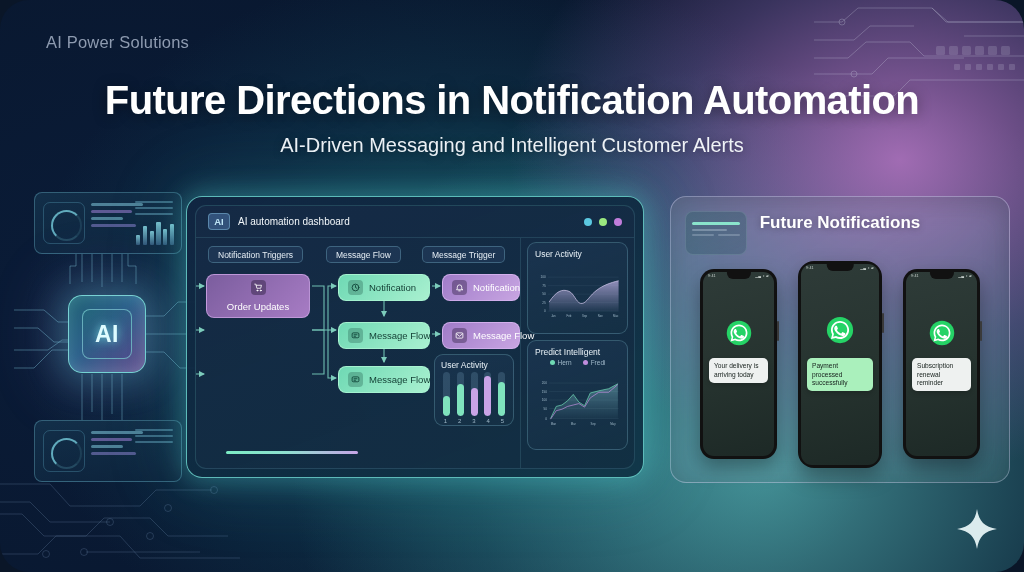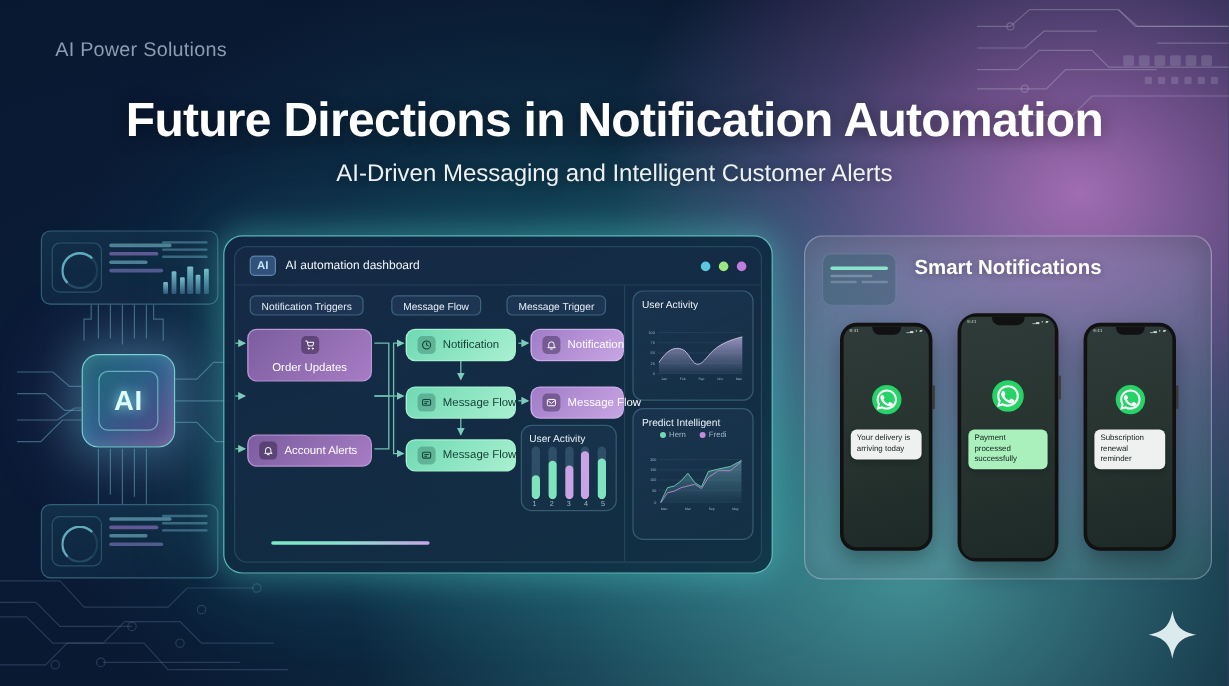--- a/index.html
+++ b/index.html
@@ -10,20 +10,21 @@
     position:relative;
   }
   #stage {
     position:absolute; inset:0; width:1024px; height:572px; overflow:hidden;
     background:
       radial-gradient(ellipse 520px 420px at 900px 160px, rgba(186,120,200,0.85) 0%, rgba(150,110,190,0.35) 45%, rgba(40,70,110,0) 75%),
       radial-gradient(ellipse 600px 520px at 760px 470px, rgba(86,182,182,0.75) 0%, rgba(60,150,155,0.30) 48%, rgba(20,50,80,0) 78%),
       radial-gradient(ellipse 560px 460px at 470px 330px, rgba(28,110,118,0.75) 0%, rgba(20,75,95,0.35) 50%, rgba(12,35,62,0) 80%),
       radial-gradient(ellipse 700px 600px at 120px 300px, rgba(10,28,56,1) 0%, rgba(9,24,48,1) 60%, rgba(8,20,42,1) 100%),
       linear-gradient(110deg,#081428 0%,#0b2038 30%,#17485c 58%,#3e7f8c 78%,#8e6fae 100%);
+    border-radius: 29px;
   }
 
   
   .circuit { position:absolute; pointer-events:none; }
   #circuit-tr { right:0; top:0; width:210px; height:118px; opacity:.55; }
   #circuit-bl { left:0; bottom:0; width:240px; height:110px; opacity:.5; }
   .sparkle { position:absolute; right:26px; bottom:22px; width:42px; height:42px; }
 
   
   .eyebrow {
@@ -371,29 +372,20 @@
               <svg viewBox="0 0 24 24" fill="none" stroke="#fff" stroke-width="2.2" stroke-linecap="round">
                 <path d="M2 3h3l2.6 11h10.2l2.2-8H6"></path>
                   <circle cx="9" cy="20" r="1.4" fill="#fff"></circle>
                   <circle cx="18" cy="20" r="1.4" fill="#fff"></circle>
               </svg>
             </span>
             <span>Order Updates</span>
           </div>
 
 
-          <div class="node n-purple" id="trig-3">
-            <span class="ni">
-              <svg viewBox="0 0 24 24" fill="none" stroke="#fff" stroke-width="2.2" stroke-linecap="round">
-                <path d="M18 16V11a6 6 0 1 0-12 0v5l-2 2h16z"></path>
-                  <path d="M10 21h4"></path>
-              </svg>
-            </span>
-            <span>Account Alerts</span>
-          </div>
 
           <div class="node n-mint" id="flow-1">
             <span class="ni">
               <svg viewBox="0 0 24 24" fill="none" stroke="#11463a" stroke-width="2.4" stroke-linecap="round">
                 <circle cx="12" cy="12" r="9"></circle>
                   <path d="M12 7v5l3.5 2"></path>
               </svg>
             </span>
             <span>Notification</span>
           </div>
@@ -558,21 +550,21 @@
   <div id="notif-card">
     <div class="nc-widget">
       <span class="av"></span>
       <span class="l1" style="display:block"></span>
       <span class="l2" style="display:block"></span>
       <span class="l3row">
           <i></i>
           <i></i>
         </span>
     </div>
-    <div class="nc-title">Smart Notifications</div>
+    <div class="nc-title">Future Notifications</div>
 
     <div class="phones">
 
       <div class="phone">
         <div class="pscreen">
           <div class="notch"></div>
           <div class="statusbar">
             <span>9:41</span>
             <span>▁▃ ◗ ▰</span>
           </div>

